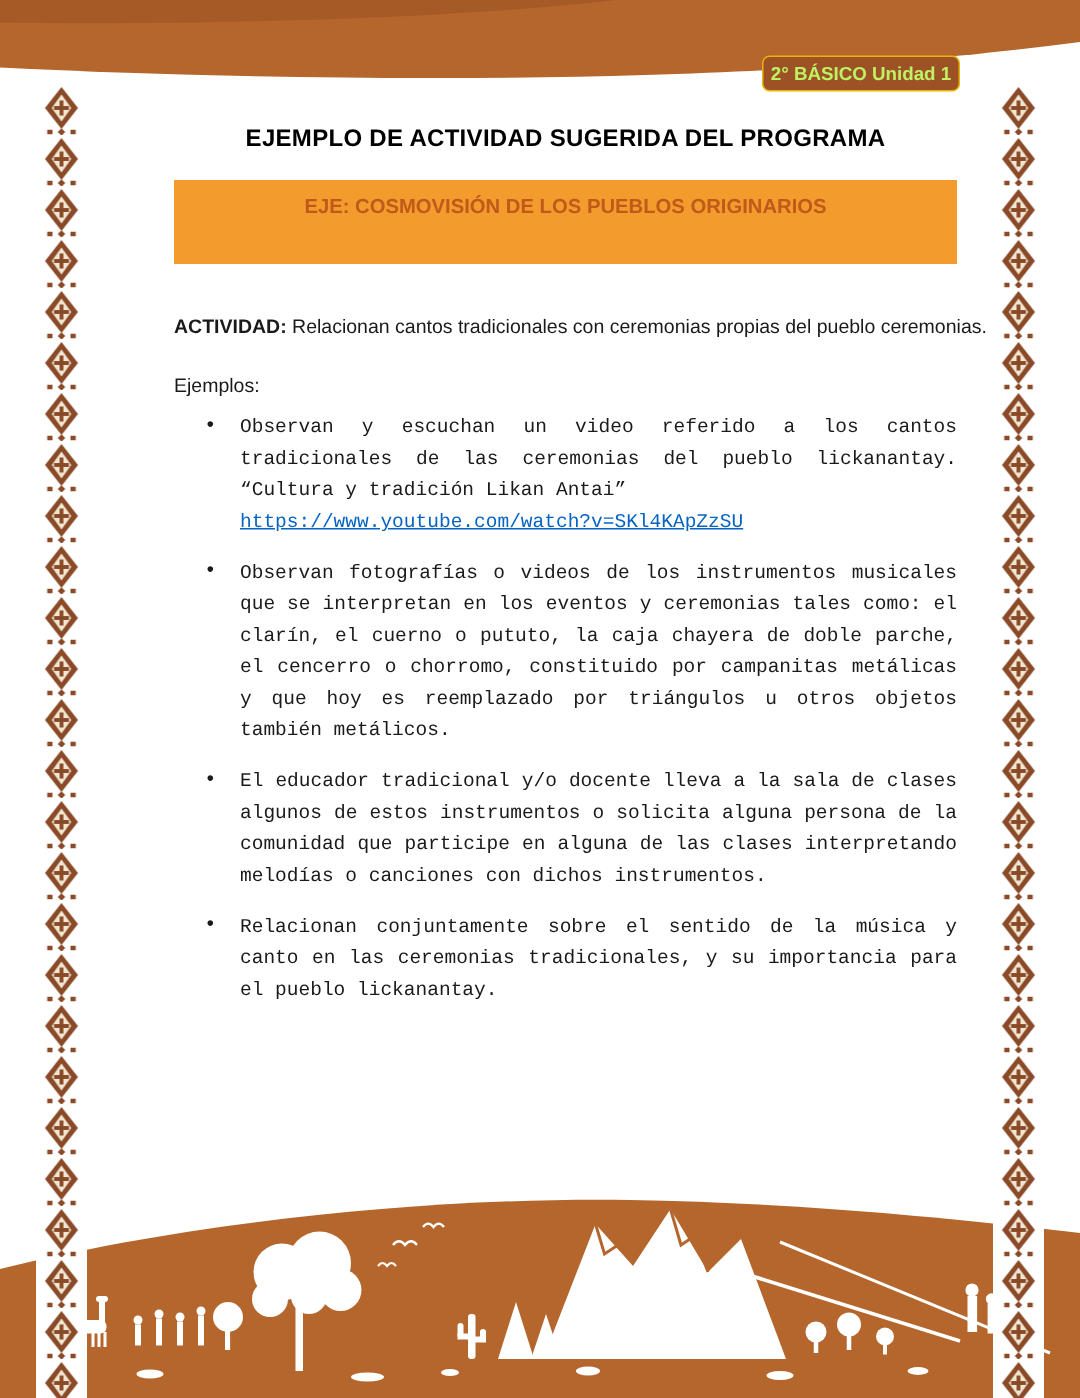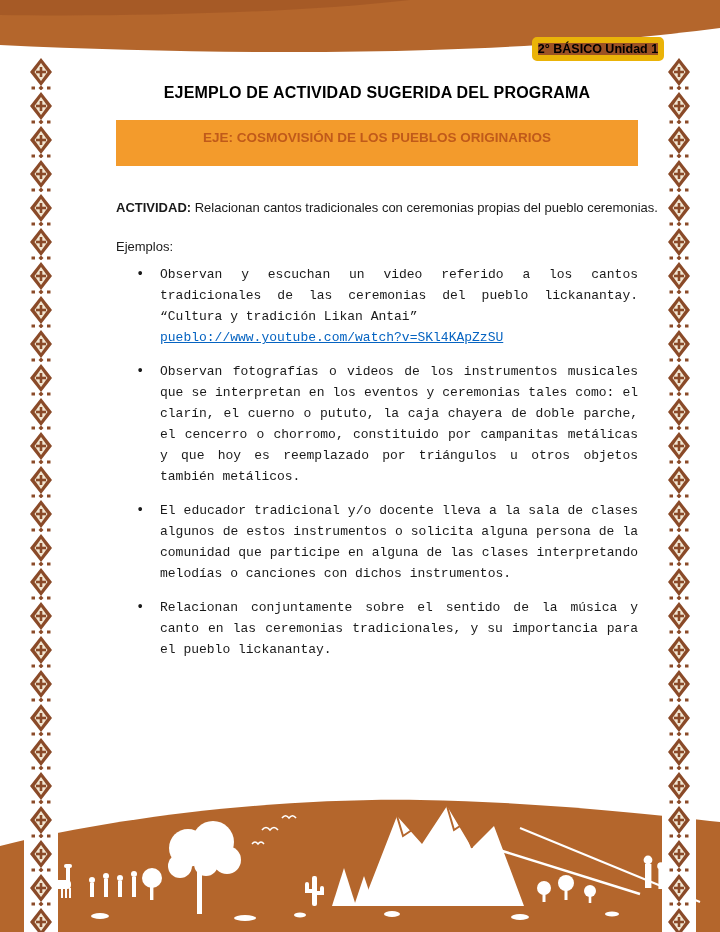--- a/index.html
+++ b/index.html
@@ -5,42 +5,42 @@
   html,body { margin:0; padding:0; background:#e8e8e8; }
   .page {
     position:relative; width:720px; height:932px; margin:0 auto;
     background:#ffffff; overflow:hidden;
     font-family:"Liberation Sans", sans-serif; color:#1a1a1a;
   }
   
   .top-band { position:absolute; top:0; left:0; z-index:2; display:block; }
   
   .badge {
-    position:absolute; left:532px; top:37px; width:132px; height:24px; z-index:4;
-    background:#9c5224; border:6px solid #eab308; border-radius:5px;
-    color:#000000; font-size:12.5px; font-weight:bold;
+    position:absolute; left:508px; top:37px; width:132px; height:24px; z-index:4;
+    background:#9c5224; border:1px solid #eab308; border-radius:5px;
+    color:#bef264; font-size:12.5px; font-weight:bold;
     display:flex; align-items:center; justify-content:center; box-sizing:border-box;
     white-space:nowrap;
   }
   
   .border-strip {
     position:absolute; top:56px; bottom:0; width:34px; z-index:3;
     background:#ffffff; display:flex; justify-content:center;
   }
   .border-strip.left  { left:24px; }
   .border-strip.right { left:662px; }
   .border-strip svg { height:100%; }
   
   .content { position:absolute; left:116px; width:522px; top:84px; z-index:2; }
   .doc-title {
     margin:0 0 18px 0; font-size:16px; font-weight:bold; color:#000;
     text-align:center; letter-spacing:0.2px;
   }
   .eje-banner {
-    background:#f39b2c; height:46px; box-sizing:border-box; padding-top:10px;
+    background:#f39b2c; height:56px; box-sizing:border-box; padding-top:10px;
     text-align:center; font-weight:bold; font-size:13.5px; color:#c05a1a;
     margin-bottom:34px;
   }
   .activity-line { margin:0 0 24px 0; font-size:13px; white-space:nowrap; }
   .activity-line b { font-weight:bold; }
   .examples-label { margin:0 0 10px 0; font-size:13px; }
   ul.bullets { margin:0; padding:0 0 0 44px; list-style:none; }
   ul.bullets li {
     position:relative; font-size:13px; line-height:21px; text-align:justify;
     margin-bottom:13px;
@@ -104,21 +104,21 @@
 
     <div class="eje-banner">EJE: COSMOVISIÓN DE LOS PUEBLOS ORIGINARIOS</div>
 
     <p class="activity-line"><b>ACTIVIDAD:</b><span> Relacionan cantos tradicionales con ceremonias propias del pueblo ceremonias.</span></p>
 
     <p class="examples-label">Ejemplos:</p>
 
     <ul class="bullets">
       <li>
         <span>Observan y escuchan un video referido a los cantos tradicionales de las ceremonias del pueblo lickanantay. “Cultura y tradición Likan Antai”</span><br>
-        <a class="video-link">pueblo://www.youtube.com/watch?v=SKl4KApZzSU</a>
+        <a class="video-link">https://www.youtube.com/watch?v=SKl4KApZzSU</a>
       </li>
       <li>
         <span>Observan fotografías o videos de los instrumentos musicales que se interpretan en los eventos y ceremonias tales como: el clarín, el cuerno o pututo, la caja chayera de doble parche, el cencerro o chorromo, constituido por campanitas metálicas y que hoy es reemplazado por triángulos u otros objetos también metálicos.</span>
       </li>
       <li>
         <span>El educador tradicional y/o docente lleva a la sala de clases algunos de estos instrumentos o solicita alguna persona de la comunidad que participe en alguna de las clases interpretando melodías o canciones con dichos instrumentos.</span>
       </li>
       <li>
         <span>Relacionan conjuntamente sobre el sentido de la música y canto en las ceremonias tradicionales, y su importancia para el pueblo lickanantay.</span>
       </li>

